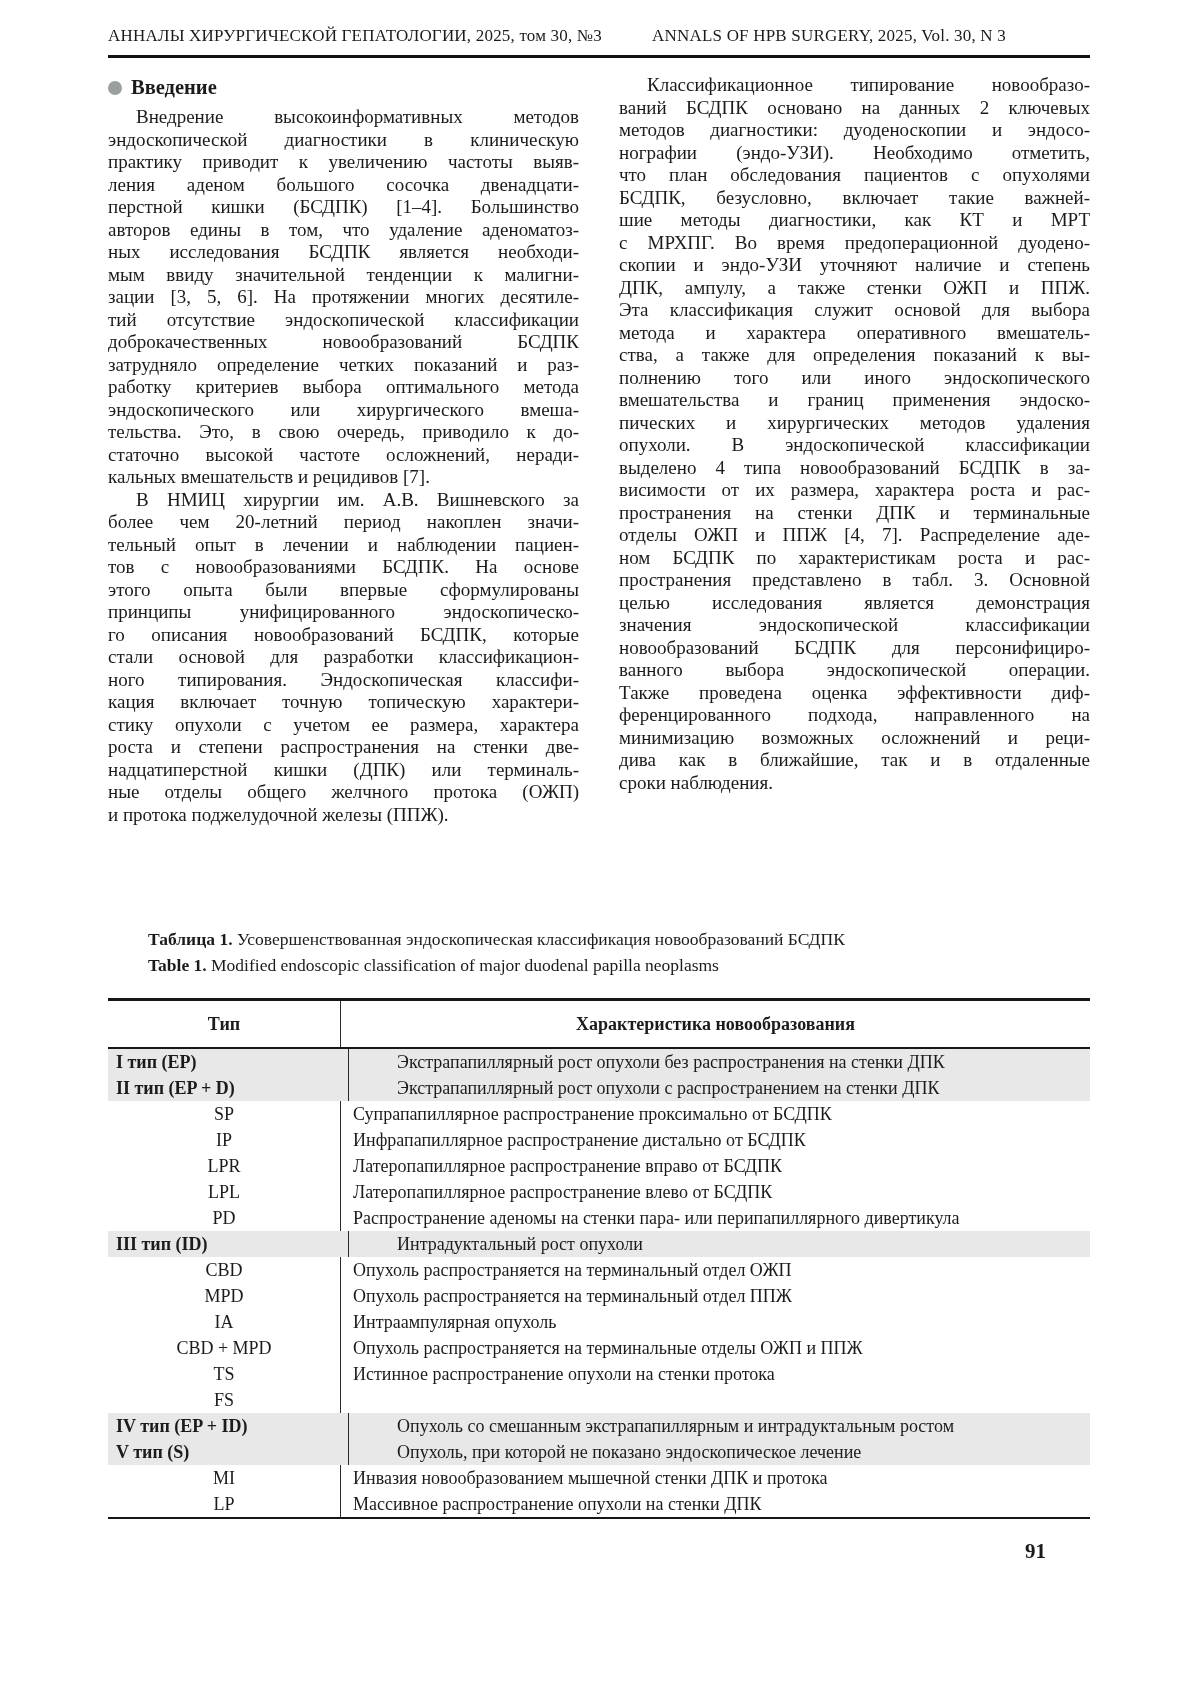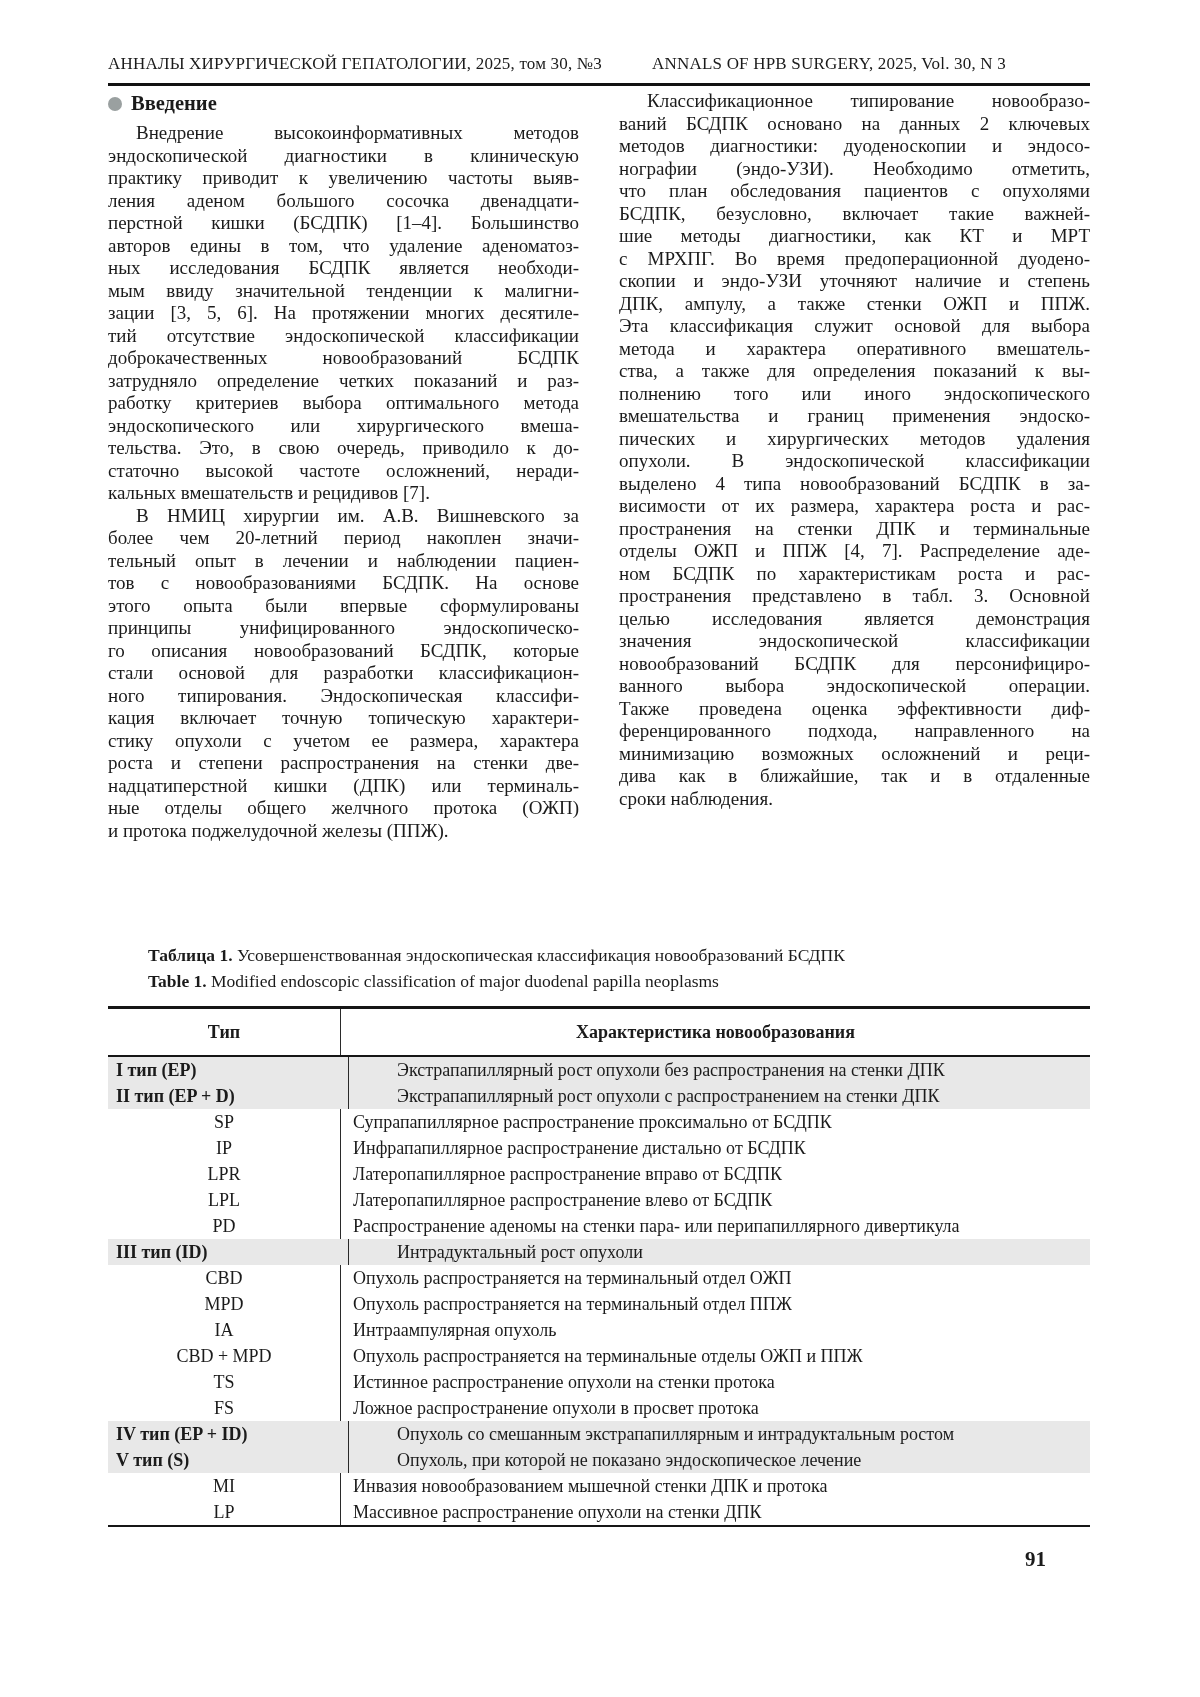--- a/index.html
+++ b/index.html
@@ -8,28 +8,28 @@
     font-family:"Liberation Serif","DejaVu Serif",serif;
     color:#1b1b1b;
     -webkit-font-smoothing:antialiased;
   }
   .page{position:relative;width:1200px;height:1697px;overflow:hidden;}
   .content{padding:0 110px 0 108px;}
 
   
   .running-head{
     display:flex;justify-content:space-between;align-items:baseline;
-    padding-top:54px;font-size:17px;letter-spacing:.2px;white-space:nowrap;gap:40px;
+    padding-top:26px;font-size:17px;letter-spacing:.2px;white-space:nowrap;gap:40px;
   }
   .running-head .ru{}
   .running-head .en{margin-right:84px;}
   .head-rule{border-top:3px solid #121212;margin-top:9px;}
 
   
-  .columns{display:flex;gap:40px;margin-top:4px;}
+  .columns{display:flex;gap:40px;margin-top:16px;}
   .col{width:479px;}
   .section-heading{
     display:flex;align-items:center;margin:0 0 5px 0;
     font-size:20.5px;font-weight:bold;line-height:27px;
   }
   .bullet{
     display:inline-block;width:14px;height:14px;border-radius:50%;
     background:#9aa0a0;margin-right:9px;flex:0 0 auto;
   }
   .line{
@@ -37,21 +37,21 @@
     text-align:justify;text-align-last:justify;
     white-space:normal;
   }
   .line.first{text-indent:28px;}
   .line.para-end{text-align-last:left;}
 
   
   .table-block{margin-top:100px;}
   .tcaption{font-size:17.5px;line-height:26px;margin-left:40px;}
   .tcaption b{font-weight:bold;}
-  .dtable{margin-top:12px;border-top:3px solid #161616;border-bottom:2px solid #161616;font-size:18px;}
+  .dtable{margin-top:20px;border-top:3px solid #161616;border-bottom:2px solid #161616;font-size:18px;}
   .thead{display:flex;border-bottom:2px solid #161616;font-weight:bold;}
   .thead .c1{width:232px;flex:0 0 auto;border-right:1.4px solid #2a2a2a;
     display:flex;align-items:center;justify-content:center;height:46px;}
   .thead .c2{flex:1;display:flex;align-items:center;justify-content:center;height:46px;}
   .trow{display:flex;min-height:26px;}
   .trow.shaded{background:#e8e8e8;gap:36px;}
   .trow .c1{width:232px;flex:0 0 auto;border-right:1.4px solid #2a2a2a;display:flex;align-items:center;}
   .trow .c1.type-label{justify-content:flex-start;padding-left:8px;font-weight:bold;}
   .trow .c1.type-code{justify-content:center;}
   .trow .c2{flex:1;display:flex;align-items:center;padding-left:12px;}
@@ -214,21 +214,20 @@
             <div class="trow">
               <div class="c1 type-code">CBD + MPD</div>
               <div class="c2">Опухоль распространяется на терминальные отделы ОЖП и ППЖ</div>
             </div>
             <div class="trow">
               <div class="c1 type-code">TS</div>
               <div class="c2">Истинное распространение опухоли на стенки протока</div>
             </div>
             <div class="trow">
               <div class="c1 type-code">FS</div>
-              <div class="c2">Ложное распространение опухоли в просвет протока</div>
             </div>
             <div class="trow shaded">
               <div class="c1 type-label">IV тип (EP + ID)</div>
               <div class="c2">Опухоль со смешанным экстрапапиллярным и интрадуктальным ростом</div>
             </div>
             <div class="trow shaded">
               <div class="c1 type-label">V тип (S)</div>
               <div class="c2">Опухоль, при которой не показано эндоскопическое лечение</div>
             </div>
             <div class="trow">

